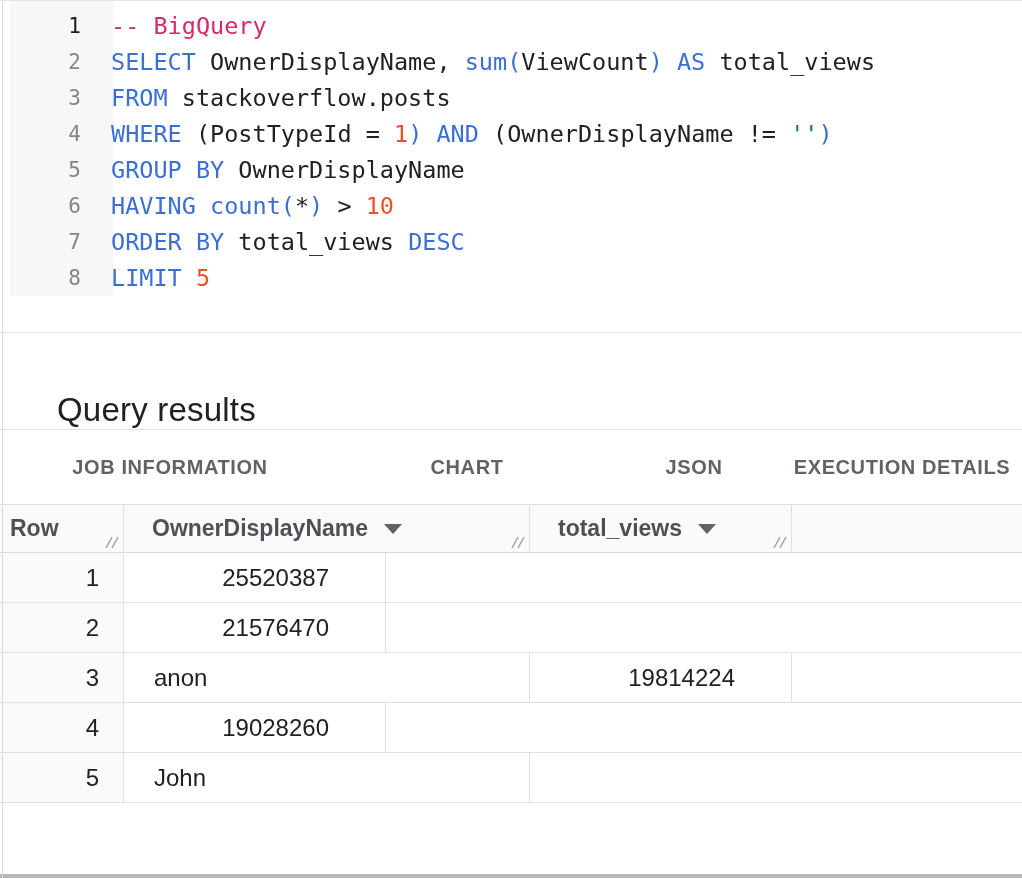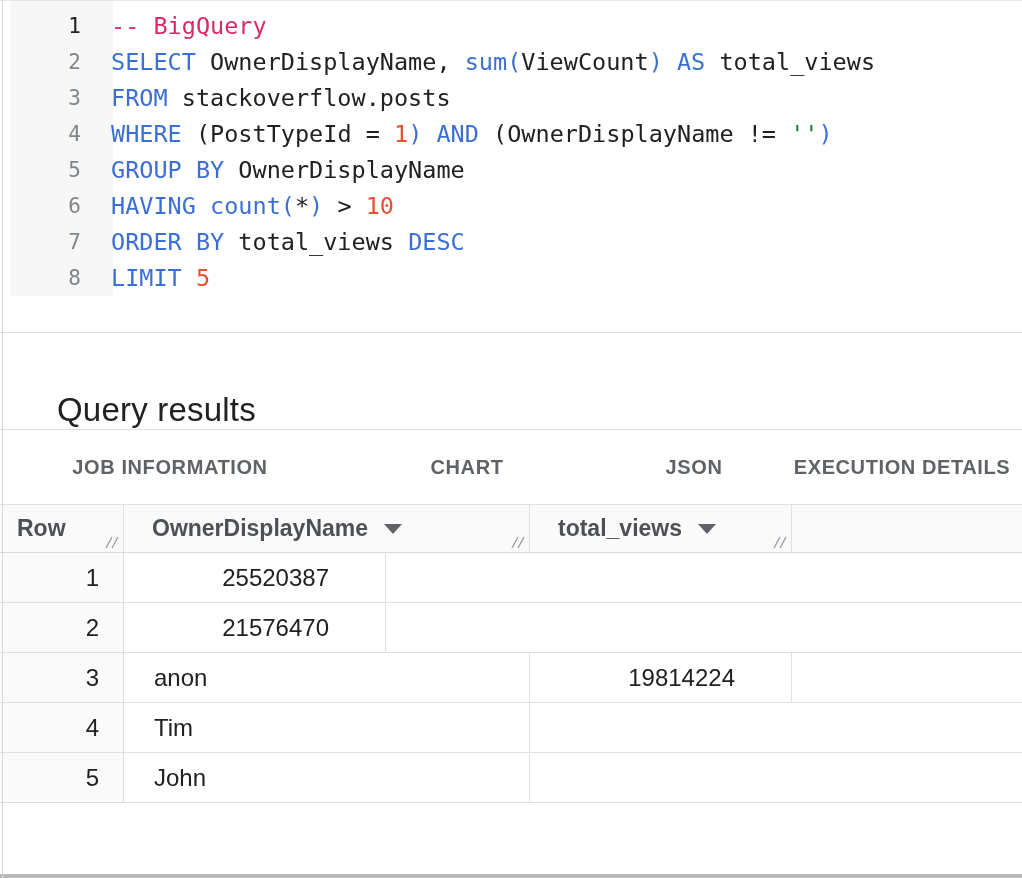--- a/index.html
+++ b/index.html
@@ -64,21 +64,21 @@
     background:var(--c-accent);border-radius:1px;
   }
 
   
   .rtable{border-top:1px solid var(--c-border);}
   .thead{display:flex;height:48px;background:var(--c-headbg);border-bottom:1px solid #d9d9d9;}
   .th{
     position:relative;display:flex;align-items:center;padding-left:28px;
     font-size:23px;font-weight:700;color:#4d5156;border-right:1px solid var(--c-border);
   }
-  .th.col-row{padding-left:17px;}
+  .th.col-row{padding-left:10px;}
   .col-row{width:124px;}
   .col-owner{width:406px;}
   .col-views{width:262px;}
   .col-empty{flex:1;border-right:none !important;}
   .sort-arrow{
     width:0;height:0;margin-left:16px;
     border-left:9px solid transparent;border-right:9px solid transparent;
     border-top:10px solid #5f6368;cursor:pointer;
   }
   .grip{position:absolute;right:4px;bottom:3px;cursor:col-resize;line-height:0;}
@@ -158,21 +158,21 @@
         <div class="td col-empty"></div>
       </div>
       <div class="trow">
         <div class="td col-row">3</div>
         <div class="td col-owner">anon</div>
         <div class="td col-views">19814224</div>
         <div class="td col-empty"></div>
       </div>
       <div class="trow">
         <div class="td col-row">4</div>
-        <div class="td col-owner">Tim</div>
+        <div class="td col-views">19028260</div>
         <div class="td col-empty"></div>
       </div>
       <div class="trow">
         <div class="td col-row">5</div>
         <div class="td col-owner">John</div>
         <div class="td col-empty"></div>
       </div>
     </div>
 </div>
 

